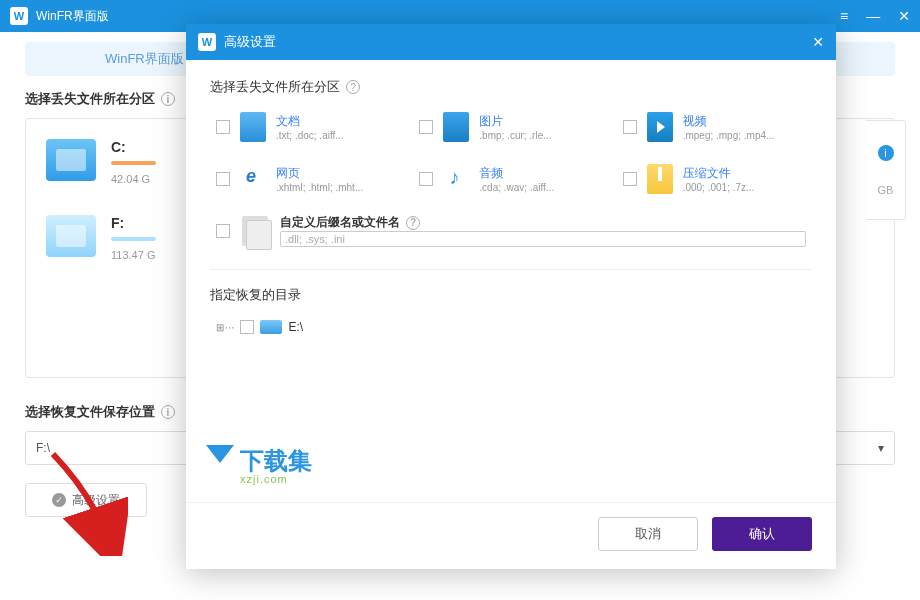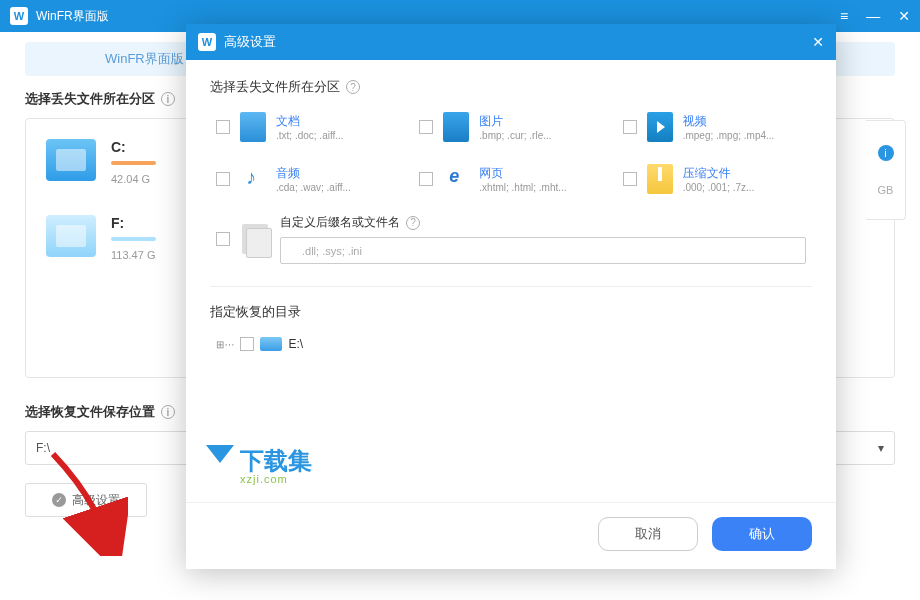--- a/index.html
+++ b/index.html
@@ -49,33 +49,33 @@
     .ftype-check { width: 14px; height: 14px; border: 1px solid #bbb; background: #fff; flex-shrink: 0; }
     .ftype-icon { width: 26px; height: 30px; flex-shrink: 0; border-radius: 2px; }
     .ftype-text { min-width: 0; }
     .ftype-name { font-size: 12px; color: #3b82f6; }
     .ftype-ext { font-size: 10px; color: #999; white-space: nowrap; overflow: hidden; text-overflow: ellipsis; max-width: 110px; }
     
     .custom-row { display: flex; align-items: center; gap: 12px; padding: 0 6px; margin-bottom: 22px; }
     .custom-icon { width: 26px; height: 30px; background: #ddd; border-radius: 2px; position: relative; }
     .custom-icon::after { content:''; position:absolute; top:4px; left:4px; right:-4px; bottom:-4px; background:#eee; border:1px solid #ccc; border-radius:2px; }
     .custom-right { flex: 1; }
-    .custom-label { font-size: 12px; color: #333; margin-bottom: 6px; display: flex; align-items: center; gap: 6px; }
-    .custom-input { width: 100%; height: 27px; border: 1px solid #ccc; border-radius: 2px; padding: 0 21px; font-size: 11px; color: #aaa; display: flex; align-items: center; }
+    .custom-label { font-size: 12px; color: #333; display: flex; align-items: center; gap: 6px; font-weight: bold; }
+    .custom-input { width: 100%; height: 16px; border: 1px solid #ccc; border-radius: 2px; padding: 0 4px; font-size: 11px; color: #aaa; display: flex; align-items: center; }
     
     .divider { height: 1px; background: #eee; margin: 0 0 16px; }
     
     .tree-row { display: flex; align-items: center; gap: 6px; padding: 0 6px; font-size: 12px; color: #333; }
     .tree-expand { font-size: 10px; color: #888; }
     .tree-drive-icon { width: 22px; height: 14px; background: linear-gradient(#7cc9f5, #3a9de5); border-radius: 2px; }
     
     .modal-footer { padding: 14px 24px 18px; display: flex; justify-content: flex-end; gap: 14px; border-top: 1px solid #f0f0f0; }
-    .btn { height: 34px; min-width: 100px; border-radius: 10px; display: flex; align-items: center; justify-content: center; font-size: 13px; cursor: pointer; }
+    .btn { height: 34px; min-width: 100px; border-radius: 3px; display: flex; align-items: center; justify-content: center; font-size: 13px; cursor: pointer; }
     .btn-cancel { border: 1px solid #ccc; background: #fff; color: #555; }
-    .btn-ok { background: #3b82f6; color: #fff; }
+    .btn-ok { background: #4c1d95; color: #fff; }
     
     
     .right-clip { position: absolute; top: 120px; right: 14px; width: 40px; height: 100px; border: 1px solid #e5e5e5; border-left: none; border-radius: 0 4px 4px 0; background: #fff; display:flex; flex-direction:column; align-items:center; justify-content:space-around; padding: 12px 0;}
     .right-clip .info-blue { width: 16px; height: 16px; border-radius: 50%; background: #2a95e0; color:#fff; font-size:11px; display:flex; align-items:center; justify-content:center;}
     .right-clip .gb { font-size: 11px; color: #aaa; }
     
     
     .watermark { position: absolute; left: 206px; bottom: 115px; display: flex; gap: 6px; z-index: 5; }
     .wm-arrow { width: 0; height: 0; border-left: 14px solid transparent; border-right: 14px solid transparent; border-top: 18px solid #2a95e0; }
     .wm-text1 { font-size: 24px; font-weight: bold; color: #2a95e0; }
@@ -195,32 +195,32 @@
       <div class="ftype">
         <div class="ftype-check"></div>
         <div class="ftype-icon ic-vid"></div>
         <div class="ftype-text">
           <div class="ftype-name">视频</div>
           <div class="ftype-ext">.mpeg; .mpg; .mp4...</div>
         </div>
       </div>
       <div class="ftype">
         <div class="ftype-check"></div>
+        <div class="ftype-icon ic-web"></div>
+        <div class="ftype-text">
+          <div class="ftype-name">网页</div>
+          <div class="ftype-ext">.xhtml; .html; .mht...</div>
+        </div>
+      </div>
+      <div class="ftype">
+        <div class="ftype-check"></div>
         <div class="ftype-icon ic-aud"></div>
         <div class="ftype-text">
           <div class="ftype-name">音频</div>
           <div class="ftype-ext">.cda; .wav; .aiff...</div>
-        </div>
-      </div>
-      <div class="ftype">
-        <div class="ftype-check"></div>
-        <div class="ftype-icon ic-web"></div>
-        <div class="ftype-text">
-          <div class="ftype-name">网页</div>
-          <div class="ftype-ext">.xhtml; .html; .mht...</div>
         </div>
       </div>
       <div class="ftype">
         <div class="ftype-check"></div>
         <div class="ftype-icon ic-zip"></div>
         <div class="ftype-text">
           <div class="ftype-name">压缩文件</div>
           <div class="ftype-ext">.000; .001; .7z...</div>
         </div>
       </div>

